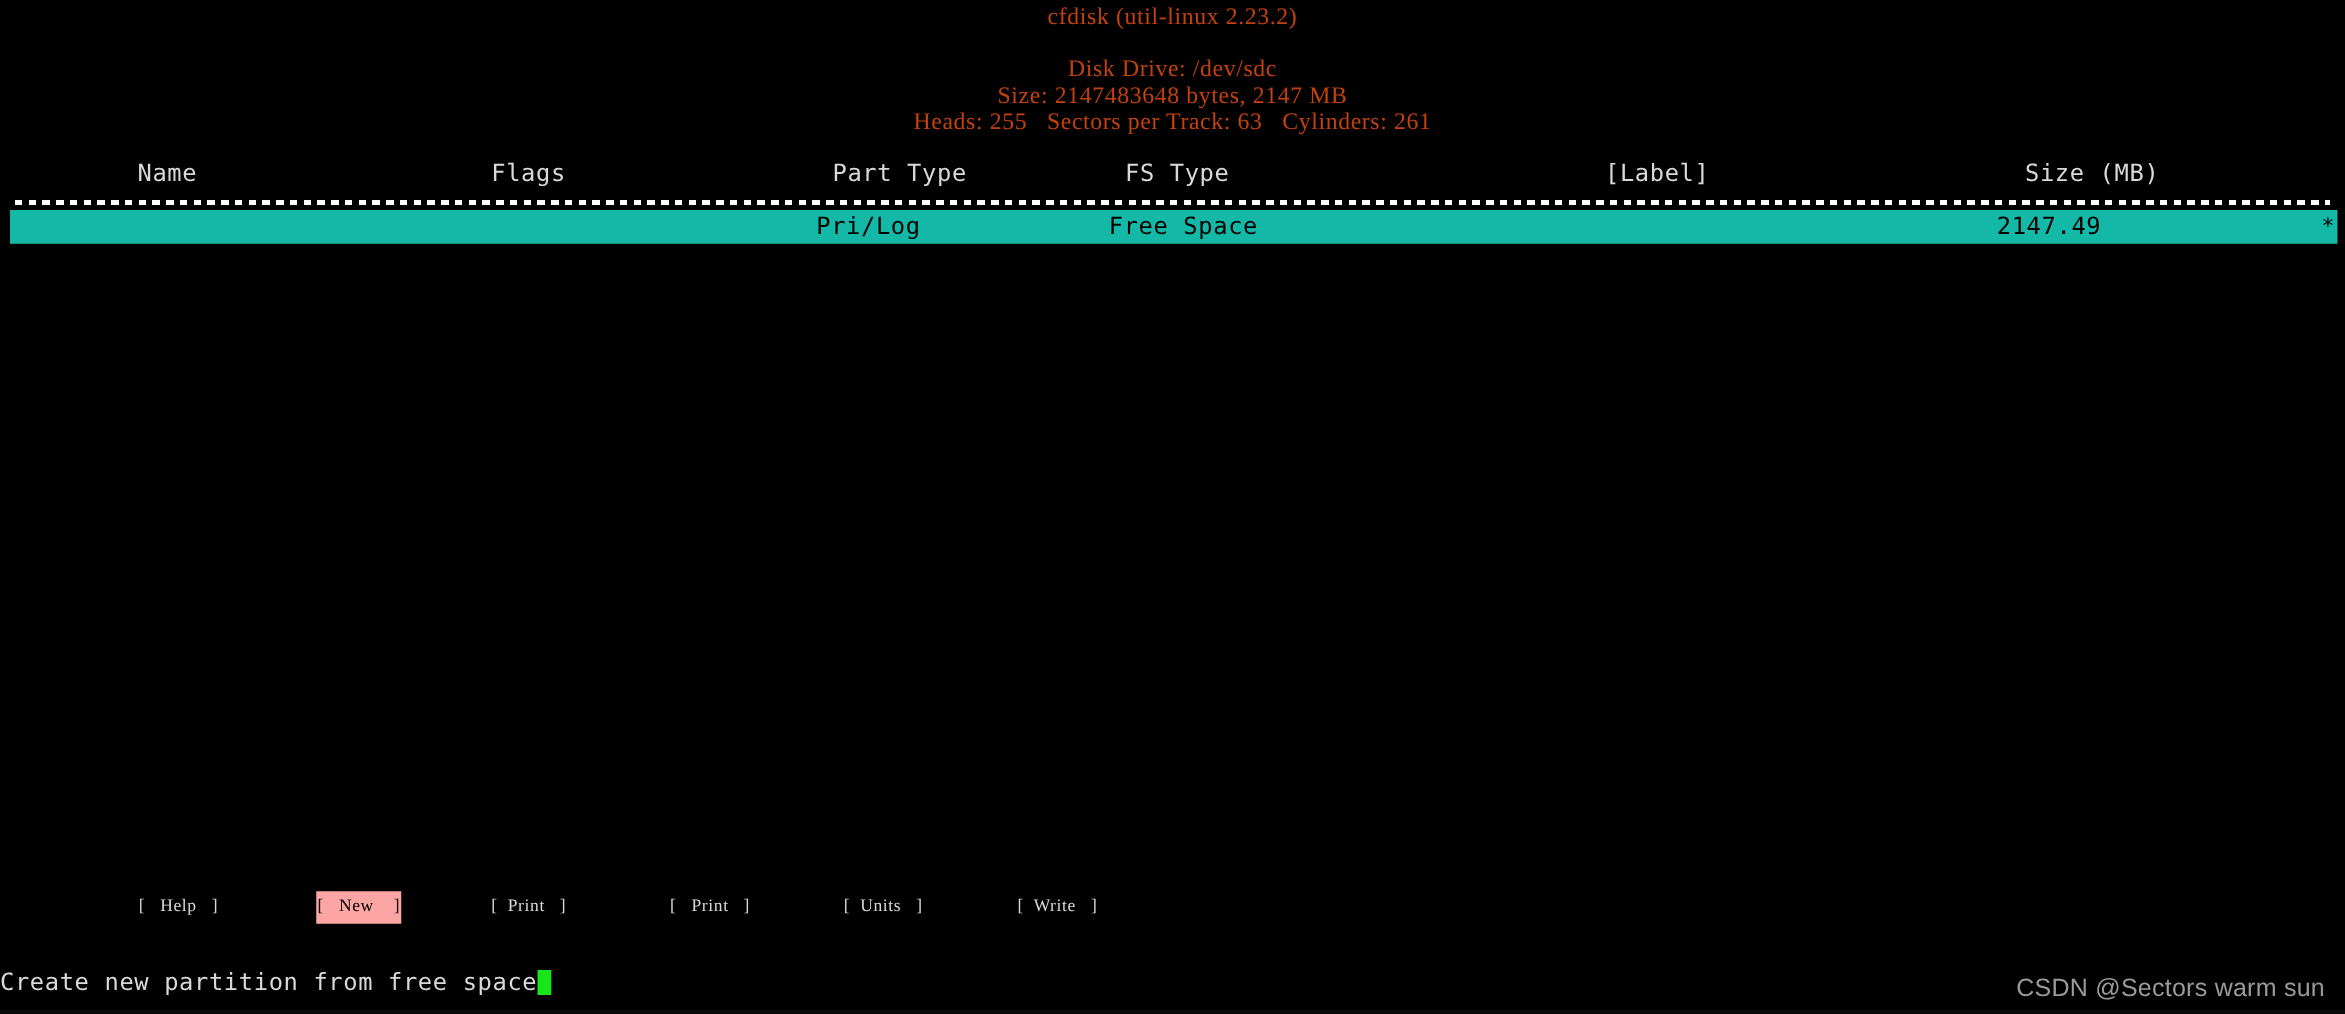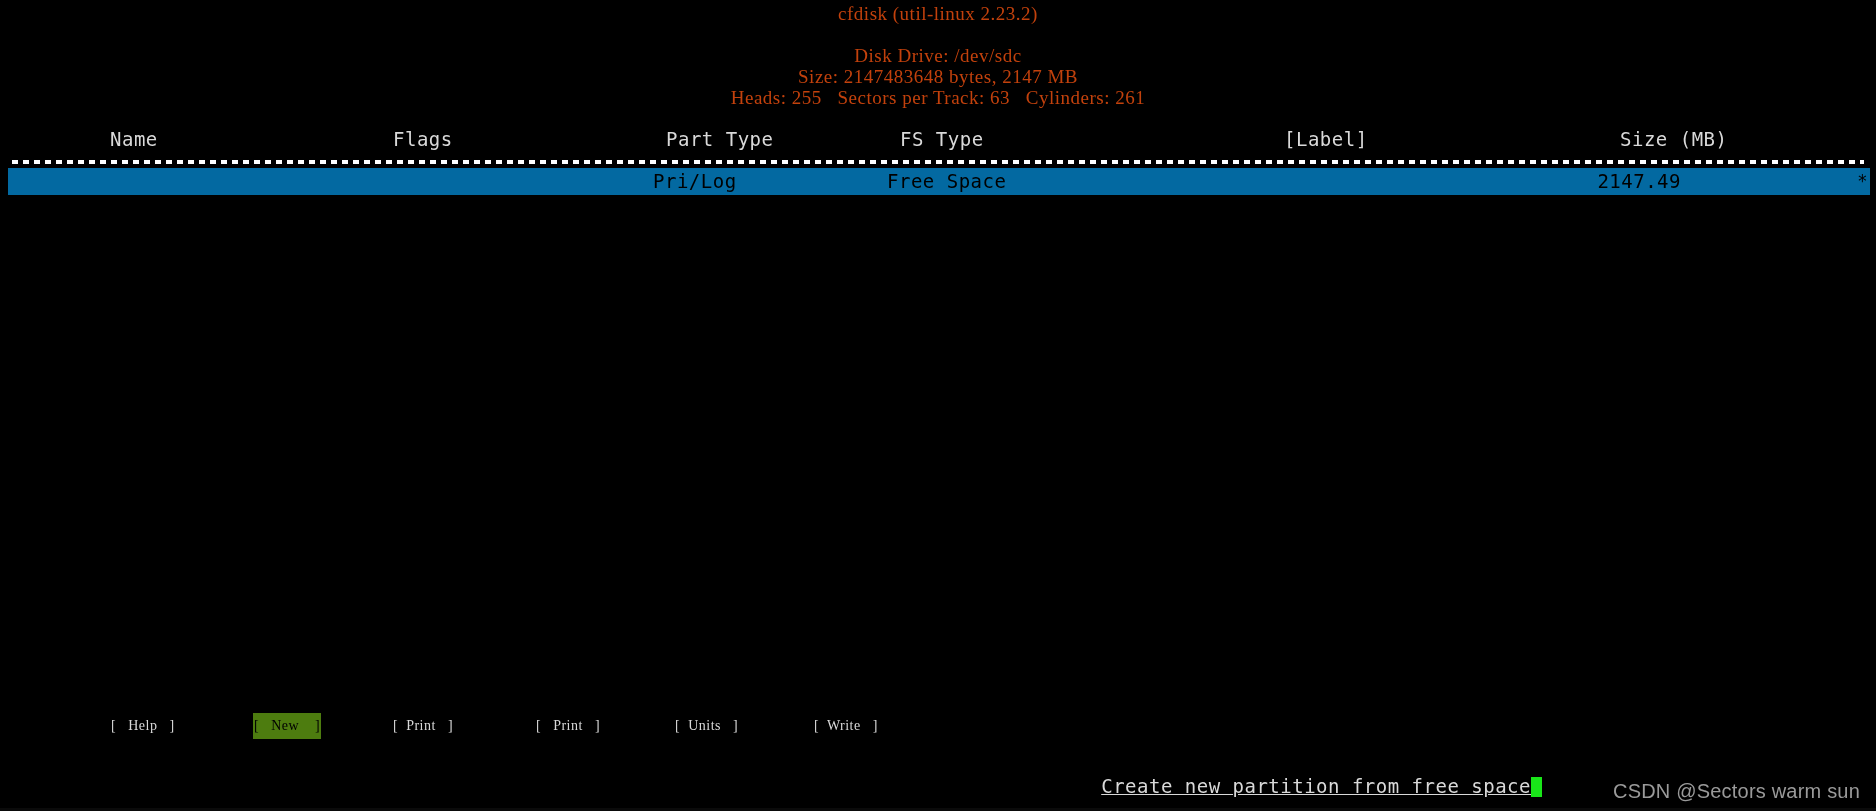--- a/index.html
+++ b/index.html
@@ -89,21 +89,21 @@
     top: 168px;
     left: 8px;
     width: 1862px;
   }
   .row {
     position: relative;
     height: 27px;
     width: 100%;
   }
   .row.selected {
-    background: #0369a1;
+    background: #14b8a6;
     color: #000000;
   }
   .cell {
     position: absolute;
     top: 2px;
     font-family: "DejaVu Sans Mono", "Liberation Mono", monospace;
     font-size: 19px;
     line-height: 22px;
     letter-spacing: 0.5px;
     white-space: pre;
@@ -130,38 +130,37 @@
     top: 0;
     font-family: Liberation Serif, serif;
     font-size: 14px;
     line-height: 26px;
     letter-spacing: 0.5px;
     white-space: pre;
     color: #d9d9d9;
     padding: 0 1px;
   }
   .btn.active {
-    background: #4d7c0f;
+    background: #fca5a5;
     color: #000000;
   }
   #btn-help  { left: 110px; }
   #btn-new   { left: 253px; }
   #btn-print { left: 392px; }
   #btn-quit  { left: 535px; }
   #btn-units { left: 674px; }
   #btn-write { left: 813px; }
 
   
   #status-line {
     position: absolute;
     top: 775px;
     left: 0;
     width: 1542px;
-    text-align: right;
-    text-decoration: underline;
+    text-align: left;
   }
   #status-text {
     font-family: "DejaVu Sans Mono", "Liberation Mono", monospace;
     font-size: 19px;
     line-height: 22px;
     letter-spacing: 0.5px;
     white-space: pre;
     color: #d9d9d9;
   }
   #cursor-block {

